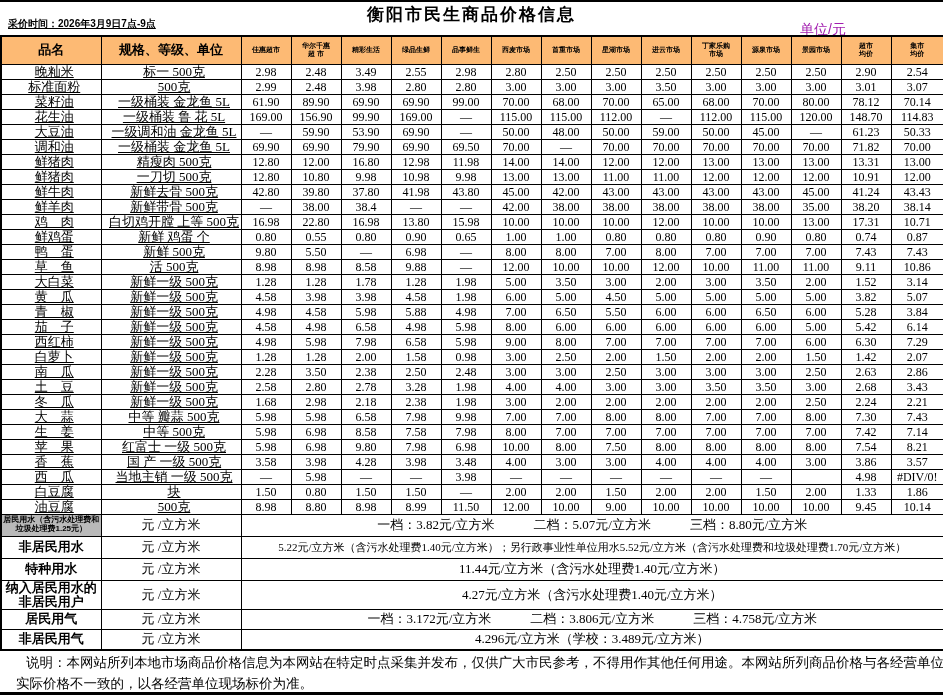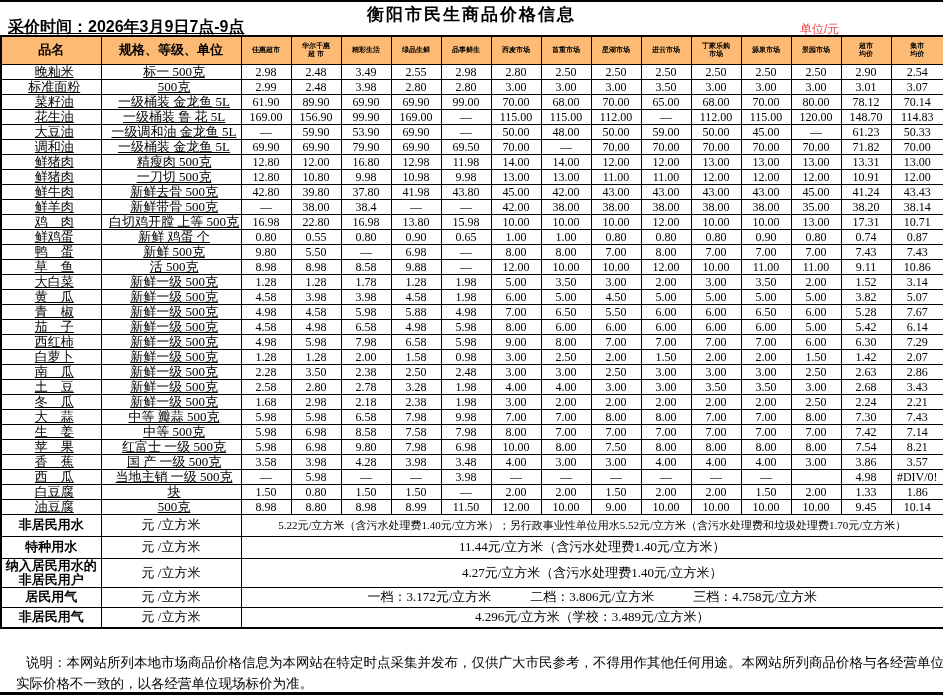--- a/index.html
+++ b/index.html
@@ -4,23 +4,23 @@
 <style>
   * { box-sizing: border-box; margin: 0; padding: 0; }
   html,body { width: 943px; height: 696px; background: #fff; overflow: hidden;
               font-family: "Liberation Sans", sans-serif; }
   #page { position: relative; width: 866px; height: 696px; background: #fff; }
   .rule { position: absolute; left: 0; width: 943px; background: #000; }
   #top-rule { top: 0; height: 2px; }
   #bottom-rule { top: 692px; height: 3px; }
   #page-title { position: absolute; top: 3px; left: 0; width: 943px; text-align: center;
                 font-size: 17px; font-weight: bold; color: #000; letter-spacing: 2px; }
-  #collect-time { position: absolute; top: 17px; left: 8px; font-size: 16px; font-weight: bold;
+  #collect-time { position: absolute; top: 17px; left: 8px; font-size: 10px; font-weight: bold;
                   text-decoration: underline; color: #000; }
-  #unit-note { position: absolute; top: 21px; left: 800px; font-size: 12px; color: #ef4444; }
+  #unit-note { position: absolute; top: 21px; left: 800px; font-size: 14px; color: #a21caf; }
   table { position: absolute; top: 35px; left: 0; width: 943px; border-collapse: collapse;
           table-layout: fixed; border: 2px solid #000; }
   td, th { border: 1px solid #000; text-align: center; vertical-align: middle;
            overflow: hidden; padding: 0; color: #000; }
   thead th { background: #fdba74; height: 28px; font-weight: bold; }
   th.big-head { font-size: 13px; font-family: "Liberation Sans", sans-serif; }
   th.vendor-head { font-size: 7px; line-height: 1.15; white-space: pre-line;
                    font-family: "Liberation Sans", sans-serif; }
   tbody td { height: 15px; line-height: 14px; white-space: nowrap; }
   td.name-cell, td.spec-cell { font-size: 13px; text-decoration: underline;
@@ -391,21 +391,21 @@
           <td class="price-cell">5.88</td>
           <td class="price-cell">4.98</td>
           <td class="price-cell">7.00</td>
           <td class="price-cell">6.50</td>
           <td class="price-cell">5.50</td>
           <td class="price-cell">6.00</td>
           <td class="price-cell">6.00</td>
           <td class="price-cell">6.50</td>
           <td class="price-cell">6.00</td>
           <td class="avg-cell">5.28</td>
-          <td class="avg-cell">7.67</td>
+          <td class="avg-cell">3.84</td>
         </tr>
         <tr>
           <td class="name-cell">茄　子</td>
           <td class="spec-cell">新鲜一级 500克</td>
           <td class="price-cell">4.58</td>
           <td class="price-cell">4.98</td>
           <td class="price-cell">6.58</td>
           <td class="price-cell">4.98</td>
           <td class="price-cell">5.98</td>
           <td class="price-cell">8.00</td>
@@ -628,20 +628,25 @@
           <td class="price-cell">10.00</td>
           <td class="price-cell">9.00</td>
           <td class="price-cell">10.00</td>
           <td class="price-cell">10.00</td>
           <td class="price-cell">10.00</td>
           <td class="price-cell">10.00</td>
           <td class="avg-cell">9.45</td>
           <td class="avg-cell">10.14</td>
         </tr>
         <tr class="util-row">
+          <td class="util-label-small">居民用水（含污水处理费和垃圾处理费1.25元）</td>
+          <td class="util-unit">元 /立方米</td>
+          <td class="util-value" colspan="14">一档：3.82元/立方米　　　二档：5.07元/立方米　　　三档：8.80元/立方米</td>
+        </tr>
+        <tr class="util-row">
           <td class="util-label">非居民用水</td>
           <td class="util-unit">元 /立方米</td>
           <td class="util-value util-value-long" colspan="14">5.22元/立方米（含污水处理费1.40元/立方米）；另行政事业性单位用水5.52元/立方米（含污水处理费和垃圾处理费1.70元/立方米）</td>
         </tr>
         <tr class="util-row">
           <td class="util-label">特种用水</td>
           <td class="util-unit">元 /立方米</td>
           <td class="util-value" colspan="14">11.44元/立方米（含污水处理费1.40元/立方米）</td>
         </tr>
         <tr class="util-row util-tall">

